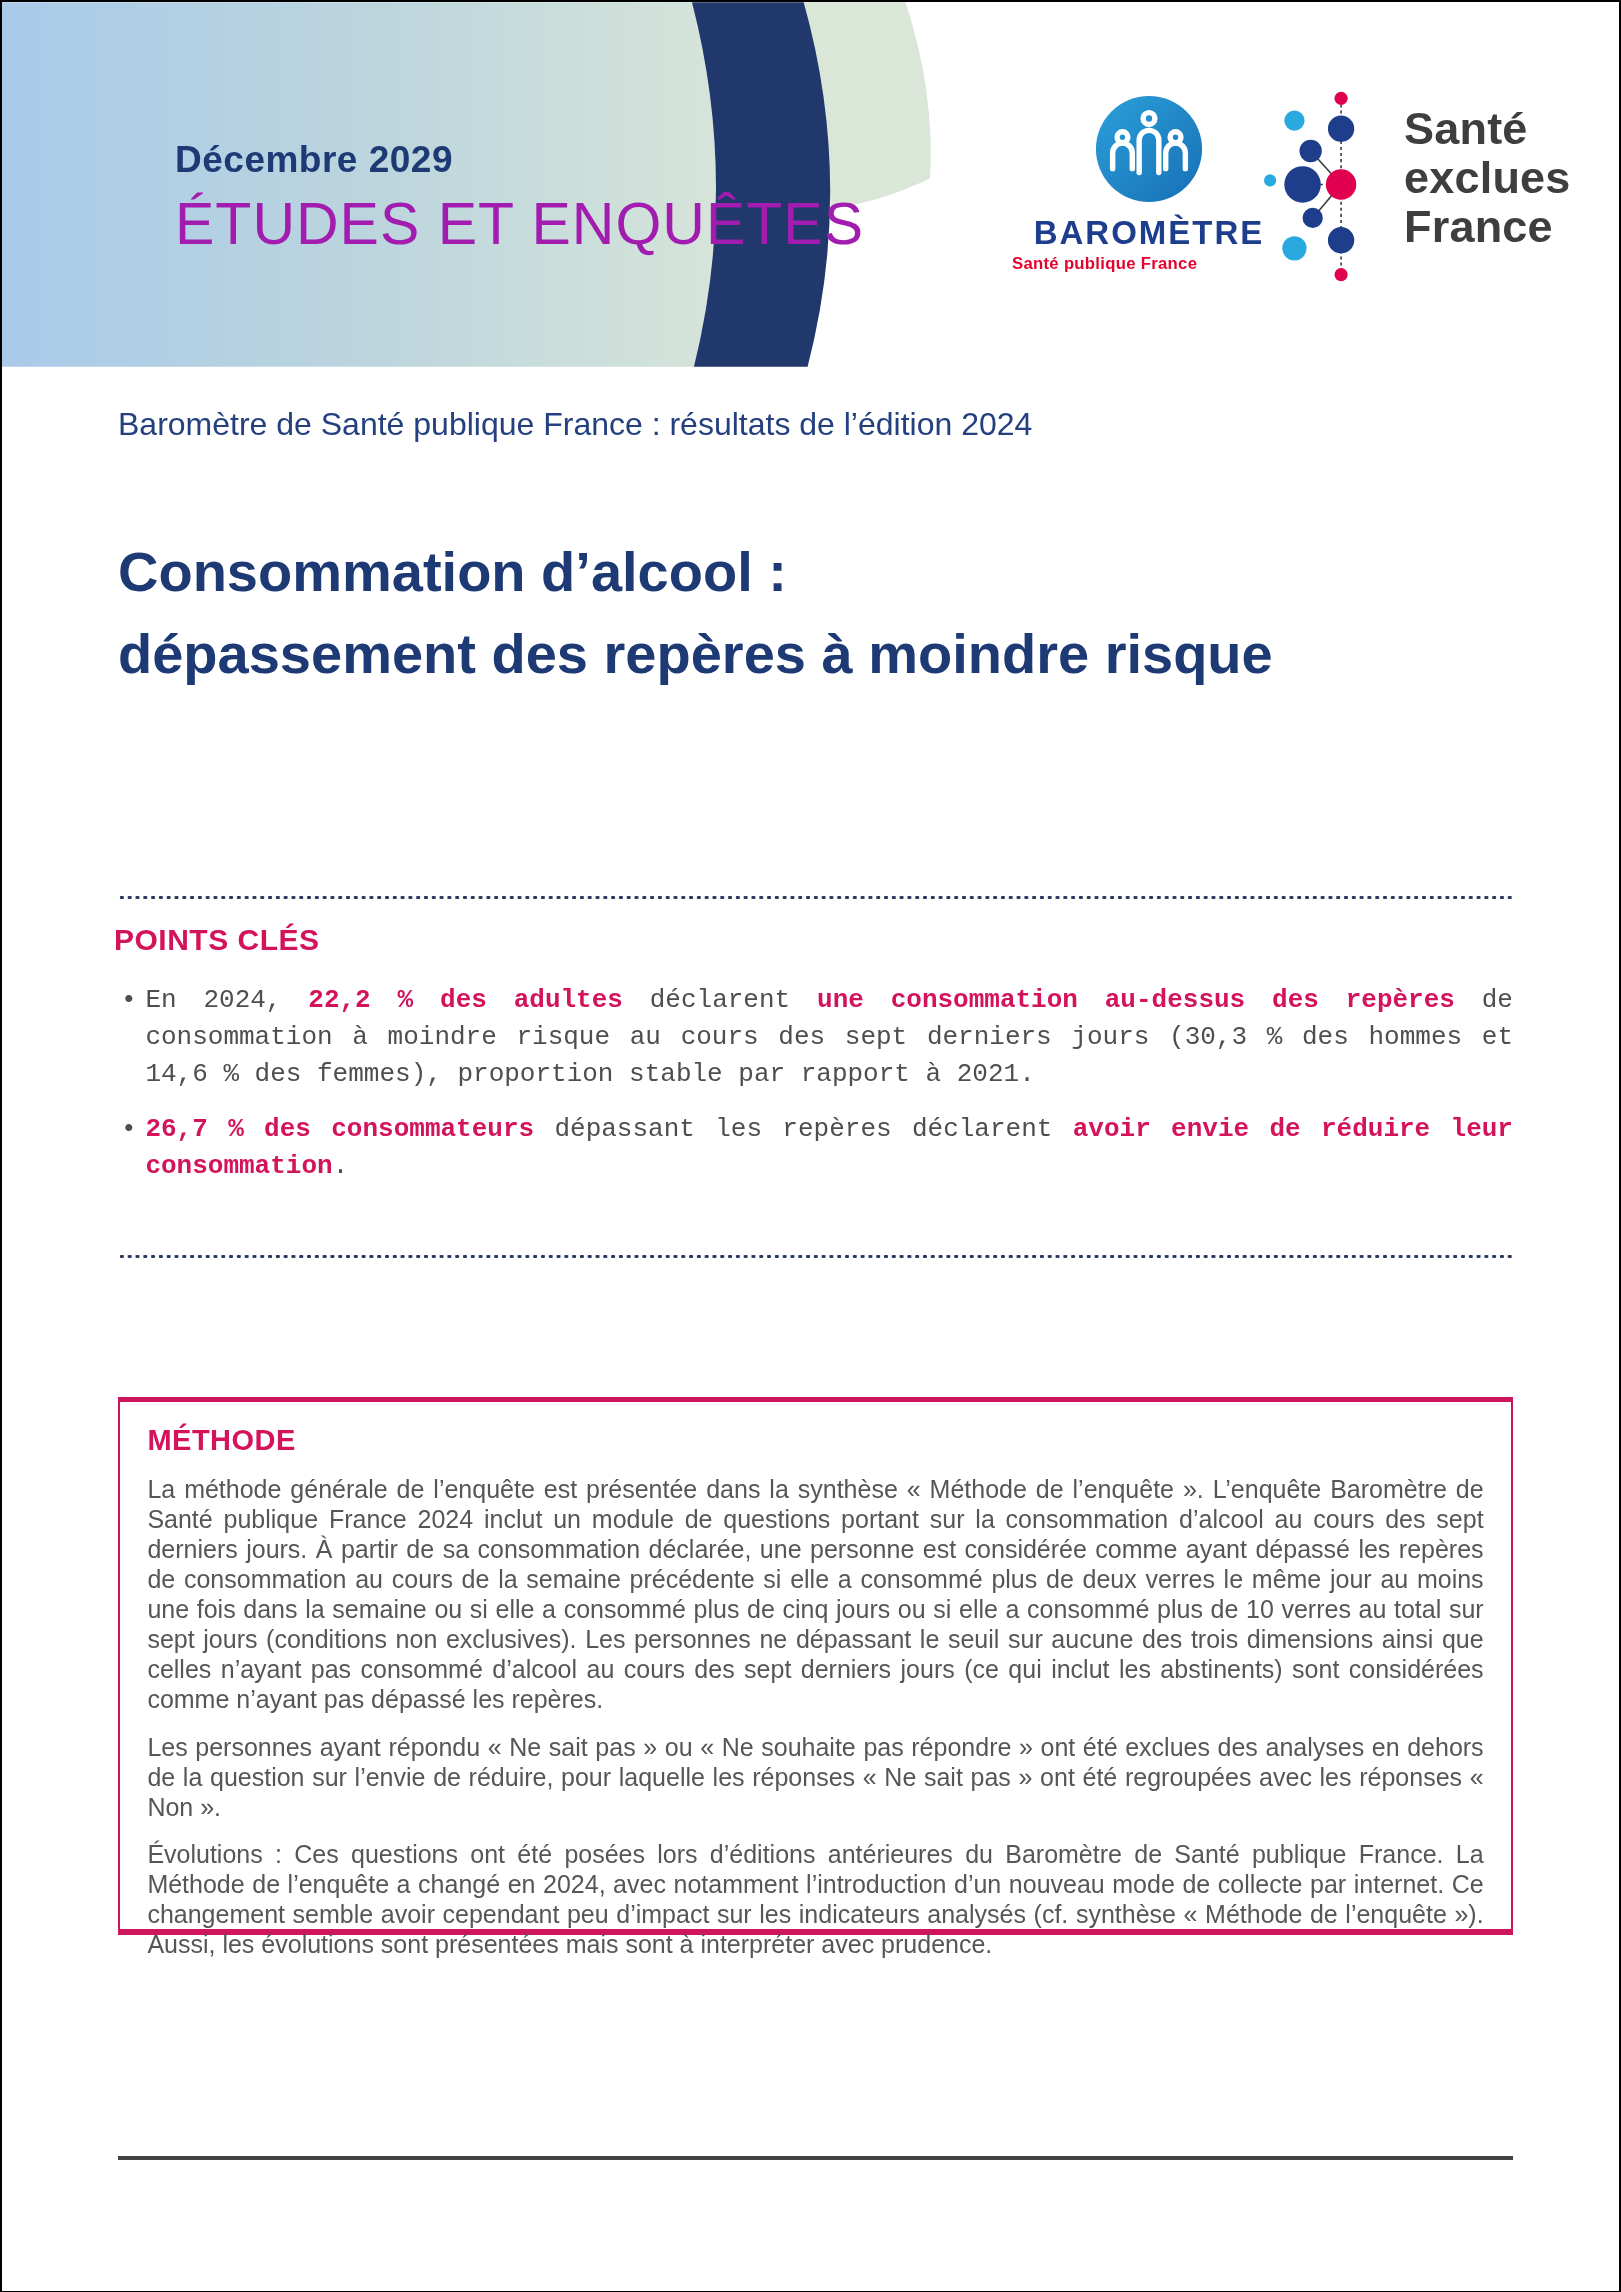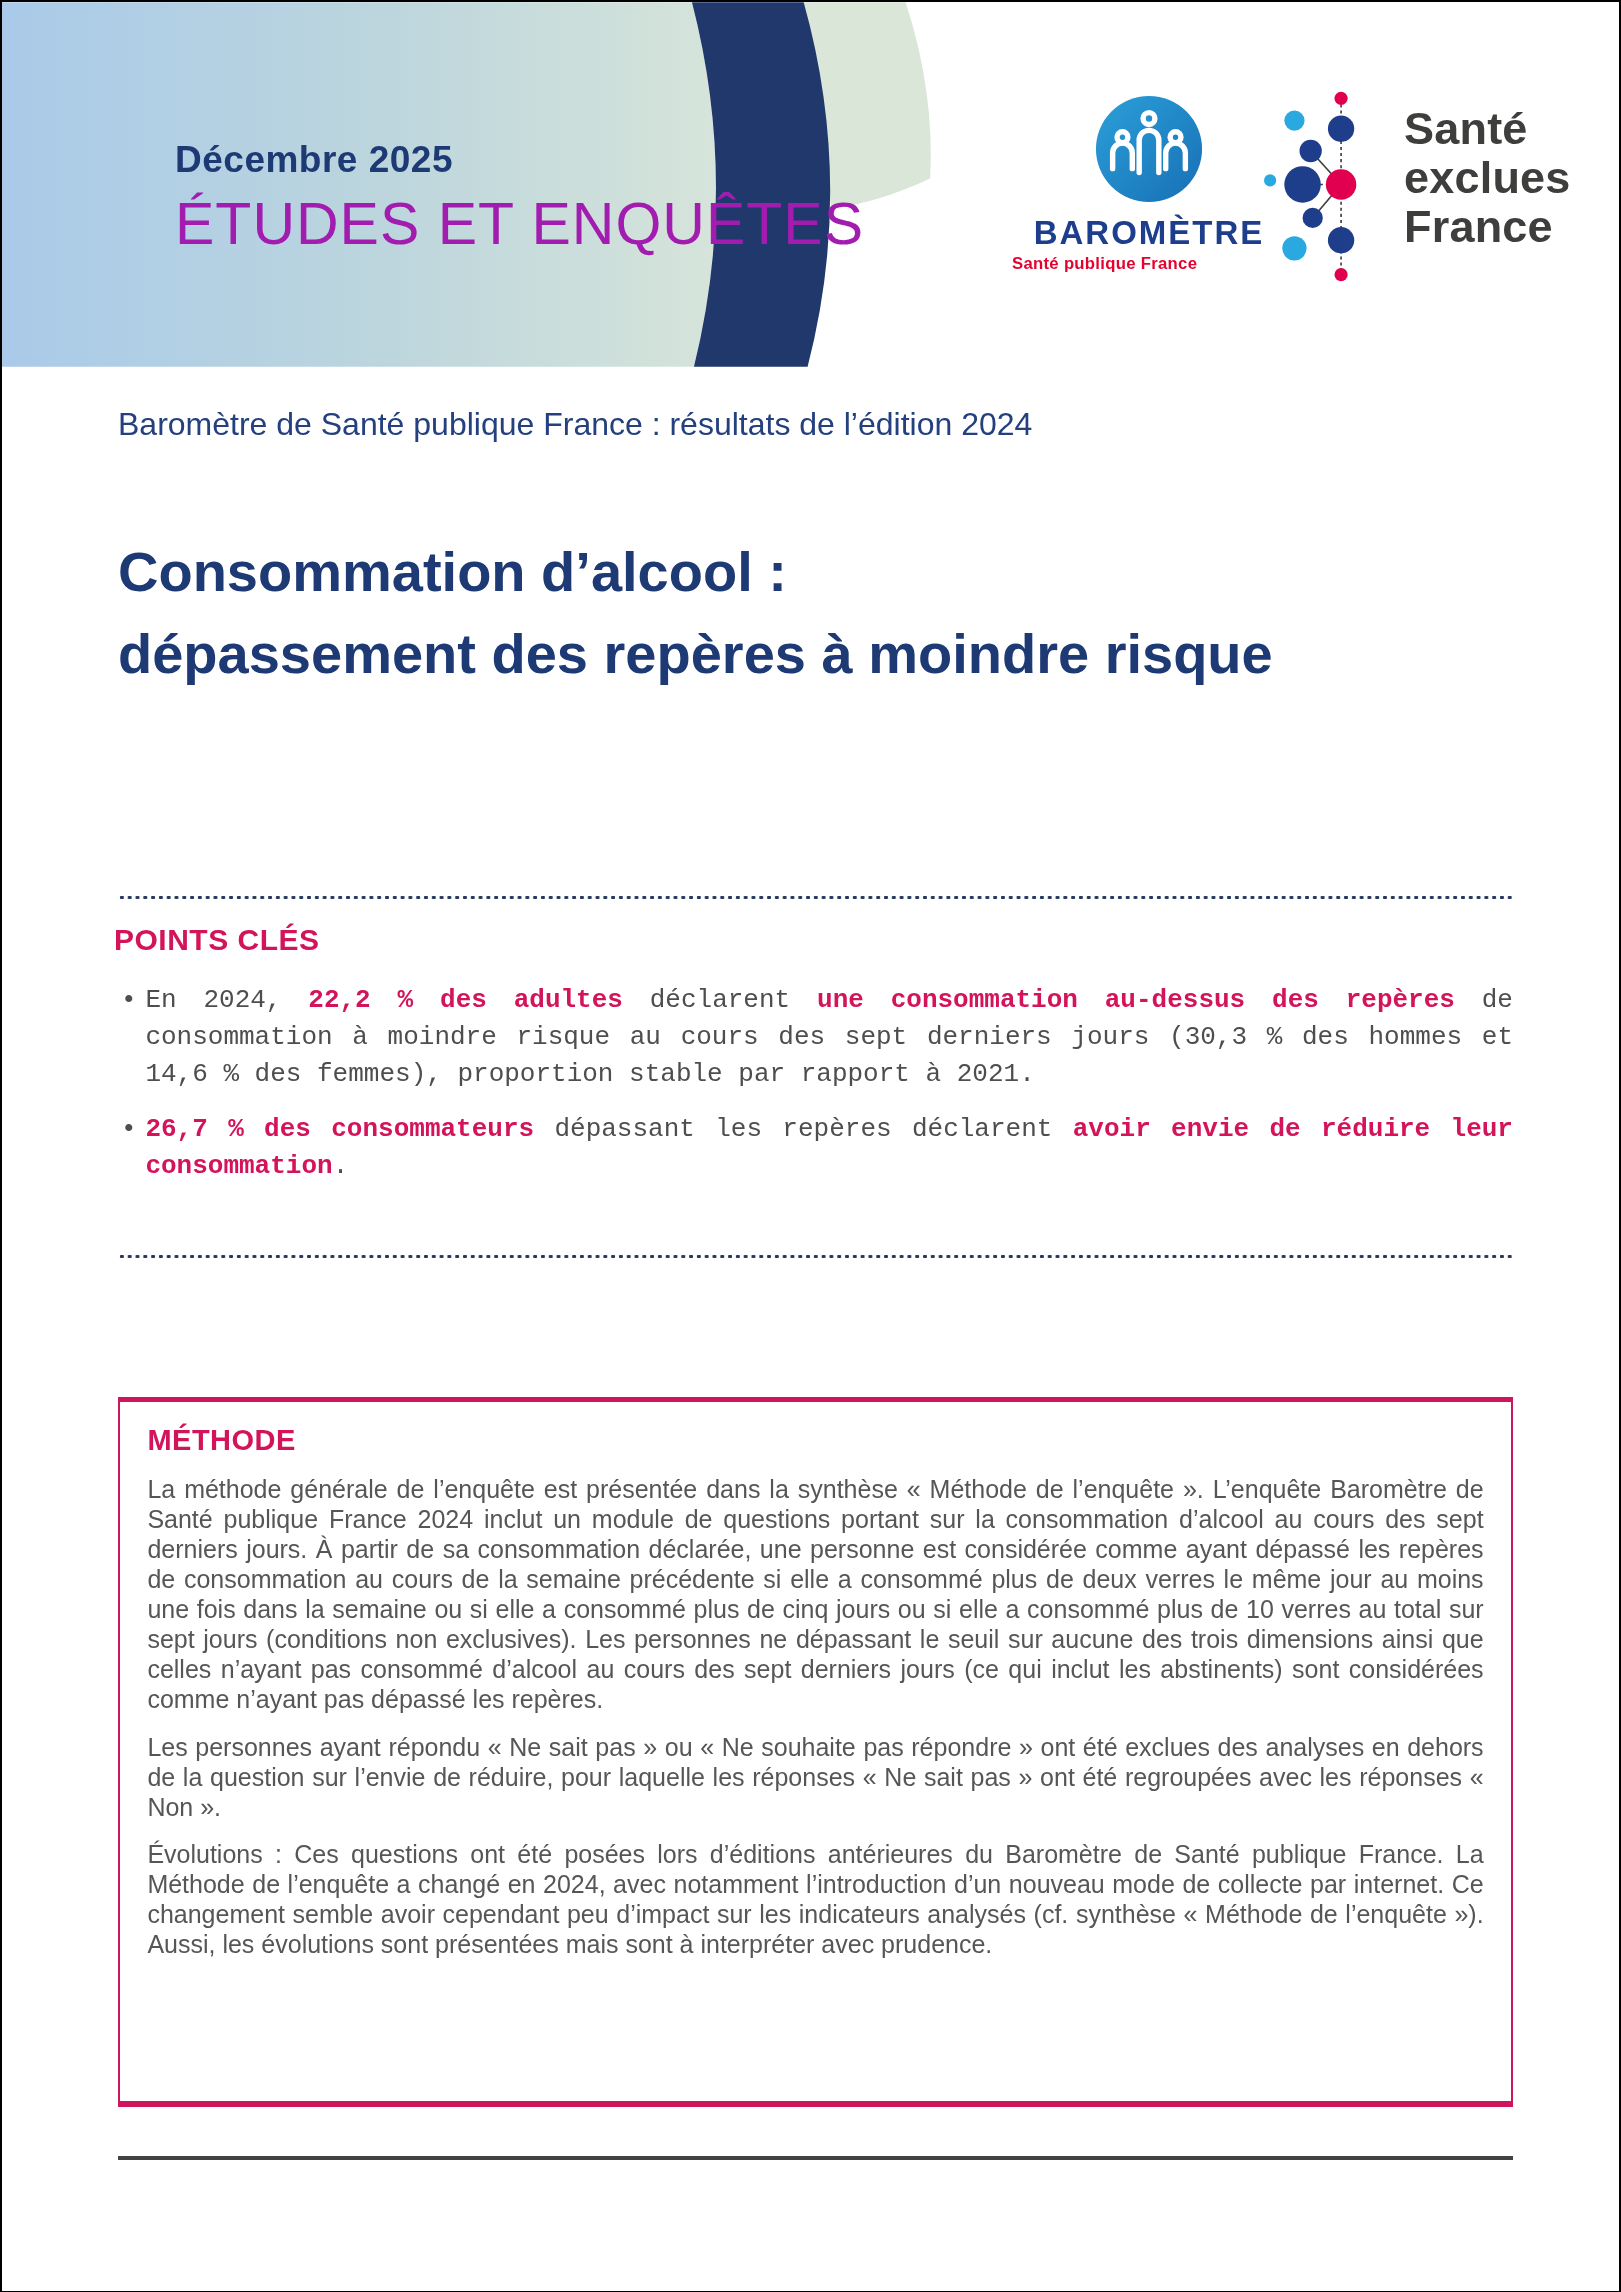--- a/index.html
+++ b/index.html
@@ -59,21 +59,21 @@
     position:absolute;left:116px;top:980px;width:1395px;margin:0;padding:0;
     list-style:none;font-size:26px;line-height:37px;color:#4e4e4e;
     text-align:justify;
     font-family:Liberation Mono, monospace;
   }
   .kp-list li{position:relative;padding-left:27.4px;margin:0 0 17.6px 0;}
   .kp-list li::before{content:"•";position:absolute;left:2.9px;top:0;color:#4e4e4e;}
   .em{color:#d4145a;font-weight:700;}
   
   .method-box{
-    position:absolute;left:116px;top:1395px;width:1395px;height:710px;
+    position:absolute;left:116px;top:1395px;width:1395px;height:538px;
     box-sizing:border-box;background:#ffffff;
     border:2.9px solid #cf155c;border-top-width:5.9px;border-bottom-width:6.9px;
     padding:21.6px 27.4px 17.6px 27.4px;
   }
   .method-heading{
     font-size:29px;font-weight:700;color:#d4145a;letter-spacing:0.5px;margin:0 0 5.9px 0;
   }
   .method-box p{
     margin:17.6px 0 0 0;font-size:25px;line-height:30px;color:#565656;
     text-align:justify;
@@ -98,21 +98,21 @@
       <linearGradient id="bg" x1="0" y1="0" x2="1" y2="1">
         <stop offset="0" stop-color="#2ba0d9"></stop>
         <stop offset="1" stop-color="#176fb5"></stop>
       </linearGradient>
     </defs>
     <path d="M818 0 H922 Q952 92 947 180 Q896 204 846 211 Q836 100 818 0 Z" fill="#d9e6d8"></path>
     <path d="M0 0 H704 Q752 186 706 372 H0 Z" fill="url(#hg)"></path>
     <path d="M704 0 H818 Q870 186 822 372 H706 Q752 186 704 0 Z" fill="#20386b"></path>
   </svg>
 
-  <div class="hdr-date">Décembre 2025</div>
+  <div class="hdr-date">Décembre 2029</div>
   <div class="hdr-collection">ÉTUDES ET ENQUÊTES</div>
 
   <svg class="baro-logo" viewBox="-58 -58 116 116" aria-hidden="true">
     <circle cx="0" cy="0" r="54" fill="url(#bg)"></circle>
     <g stroke="#ffffff" stroke-width="5.5" fill="none" stroke-linecap="round">
       <circle cx="-27" cy="-12" r="5.5"></circle>
       <path d="M -37 20 V 4 A 10 10 0 0 1 -17 4 V 20"></path>
       <circle cx="0" cy="-31" r="6"></circle>
       <path d="M -10 24 V -9 A 10 10 0 0 1 10 -9 V 24"></path>
       <circle cx="27" cy="-12" r="5.5"></circle>

